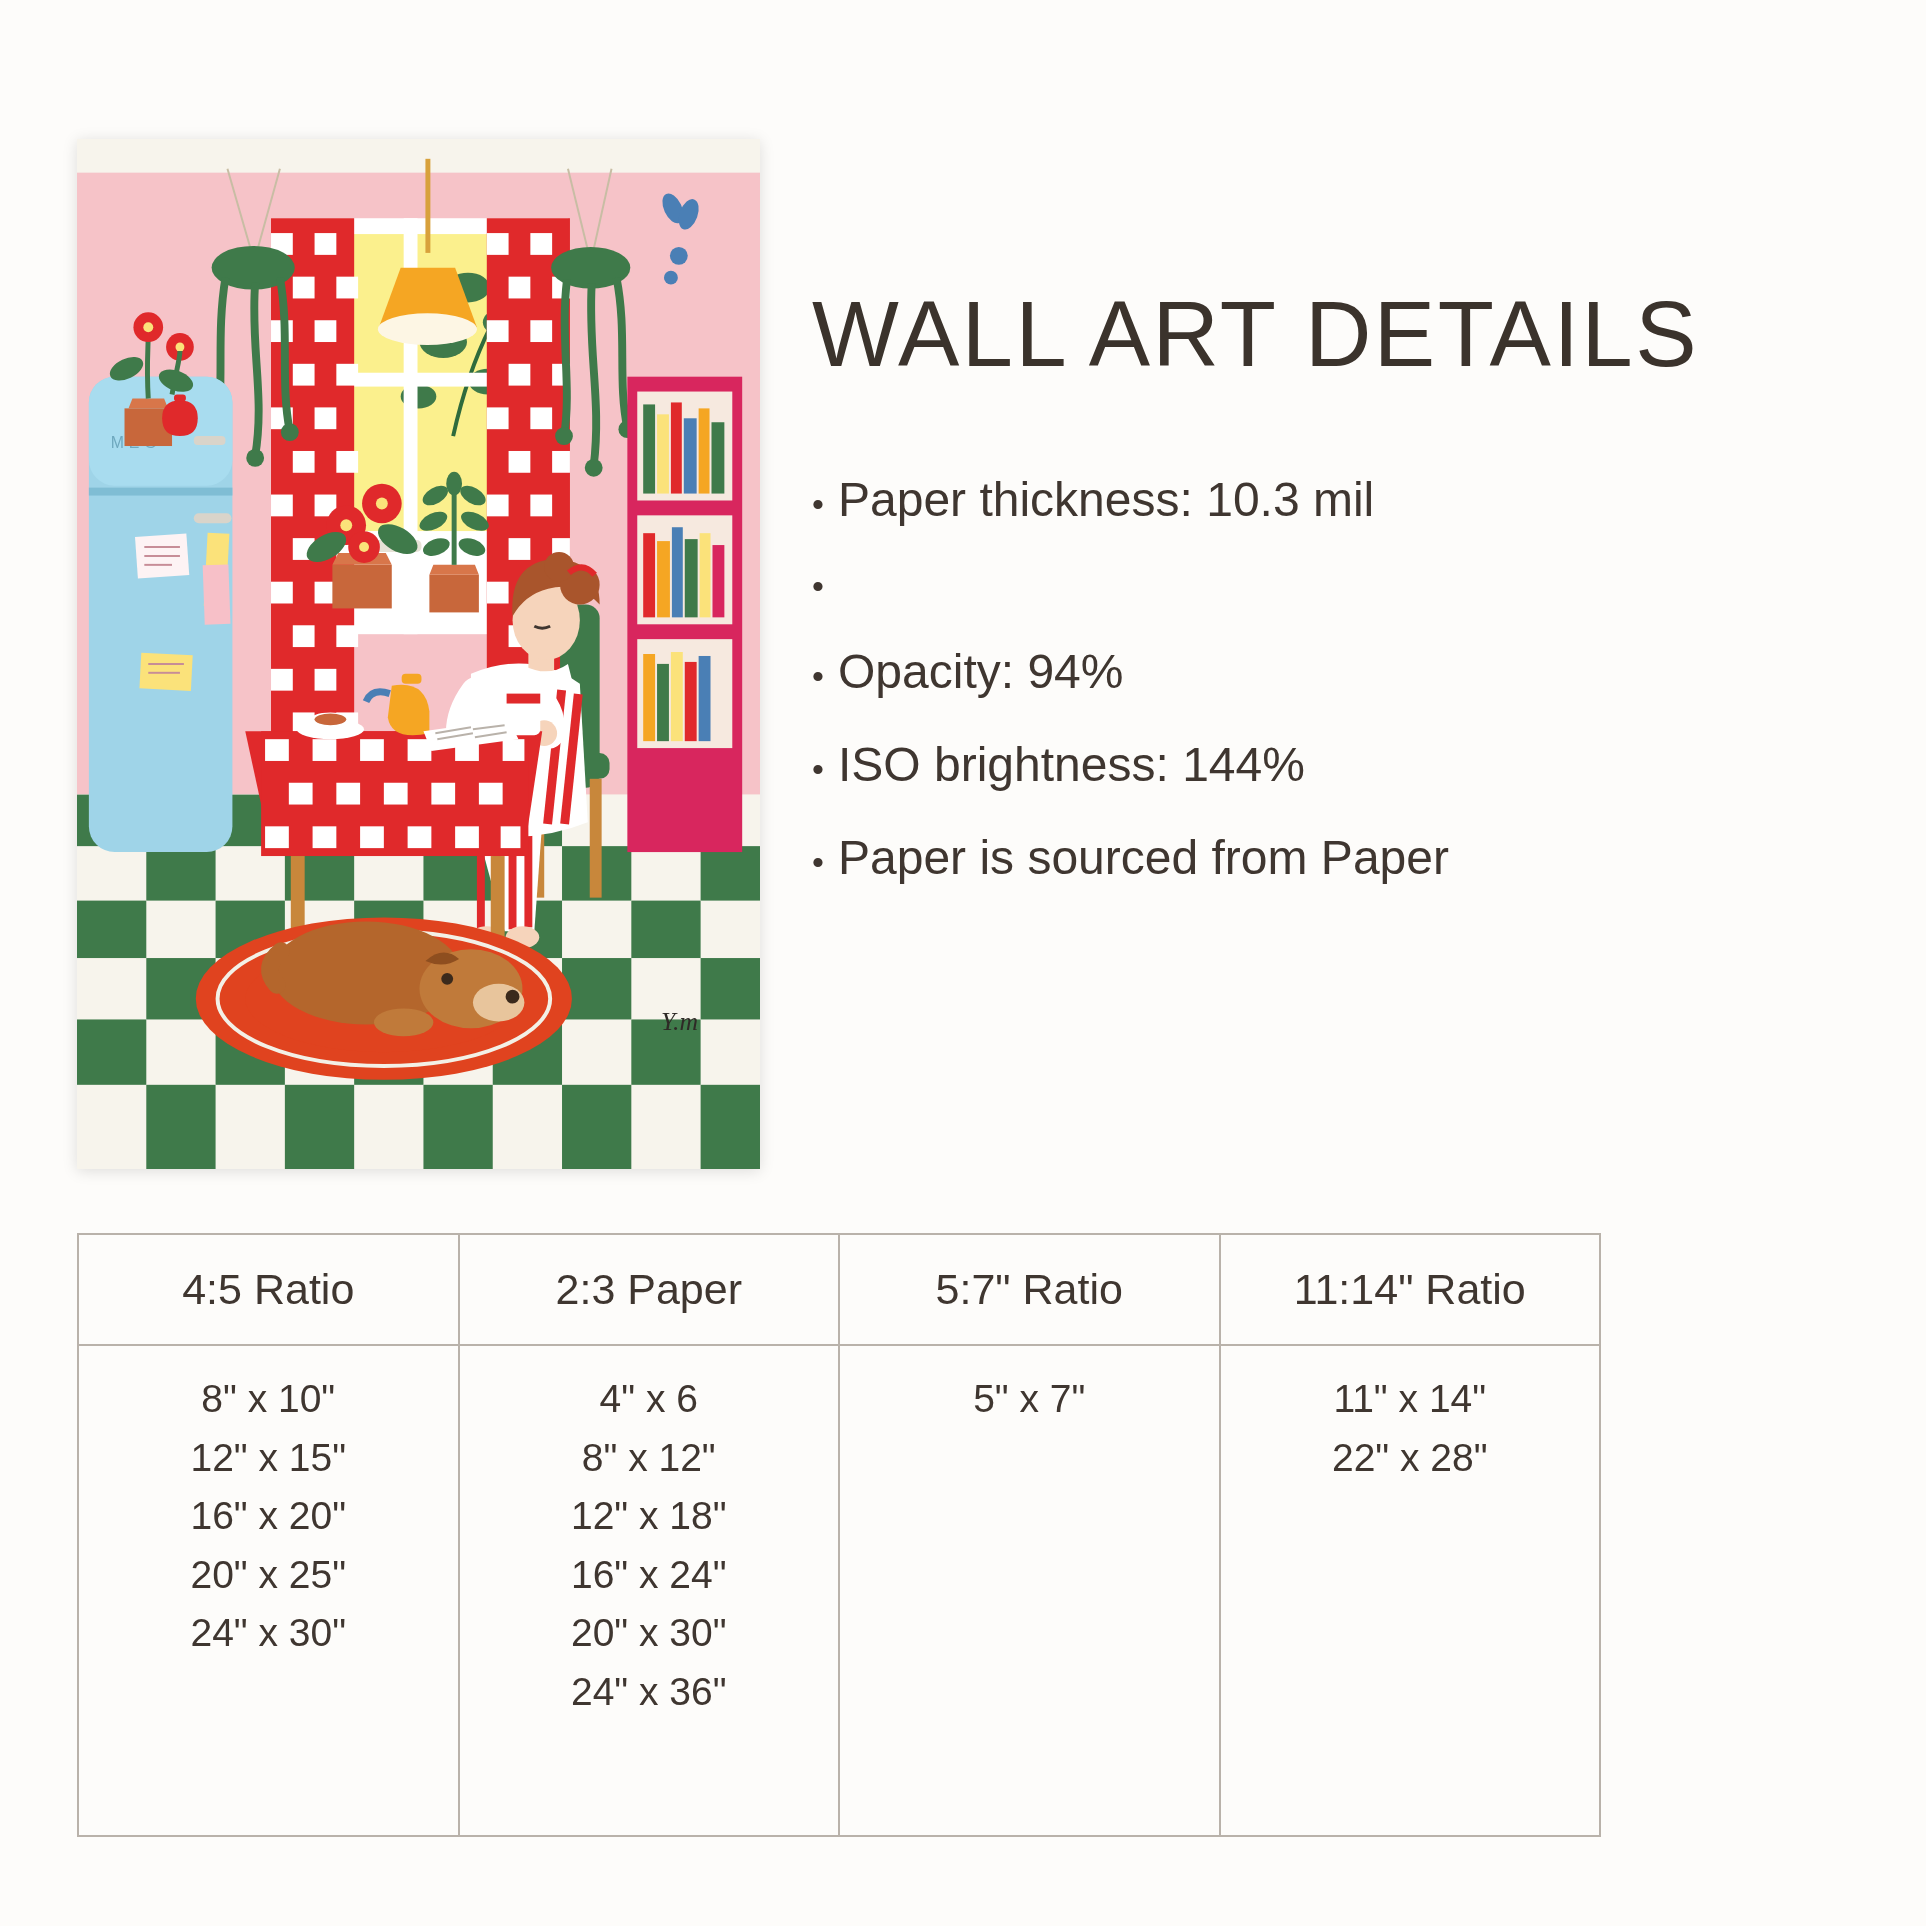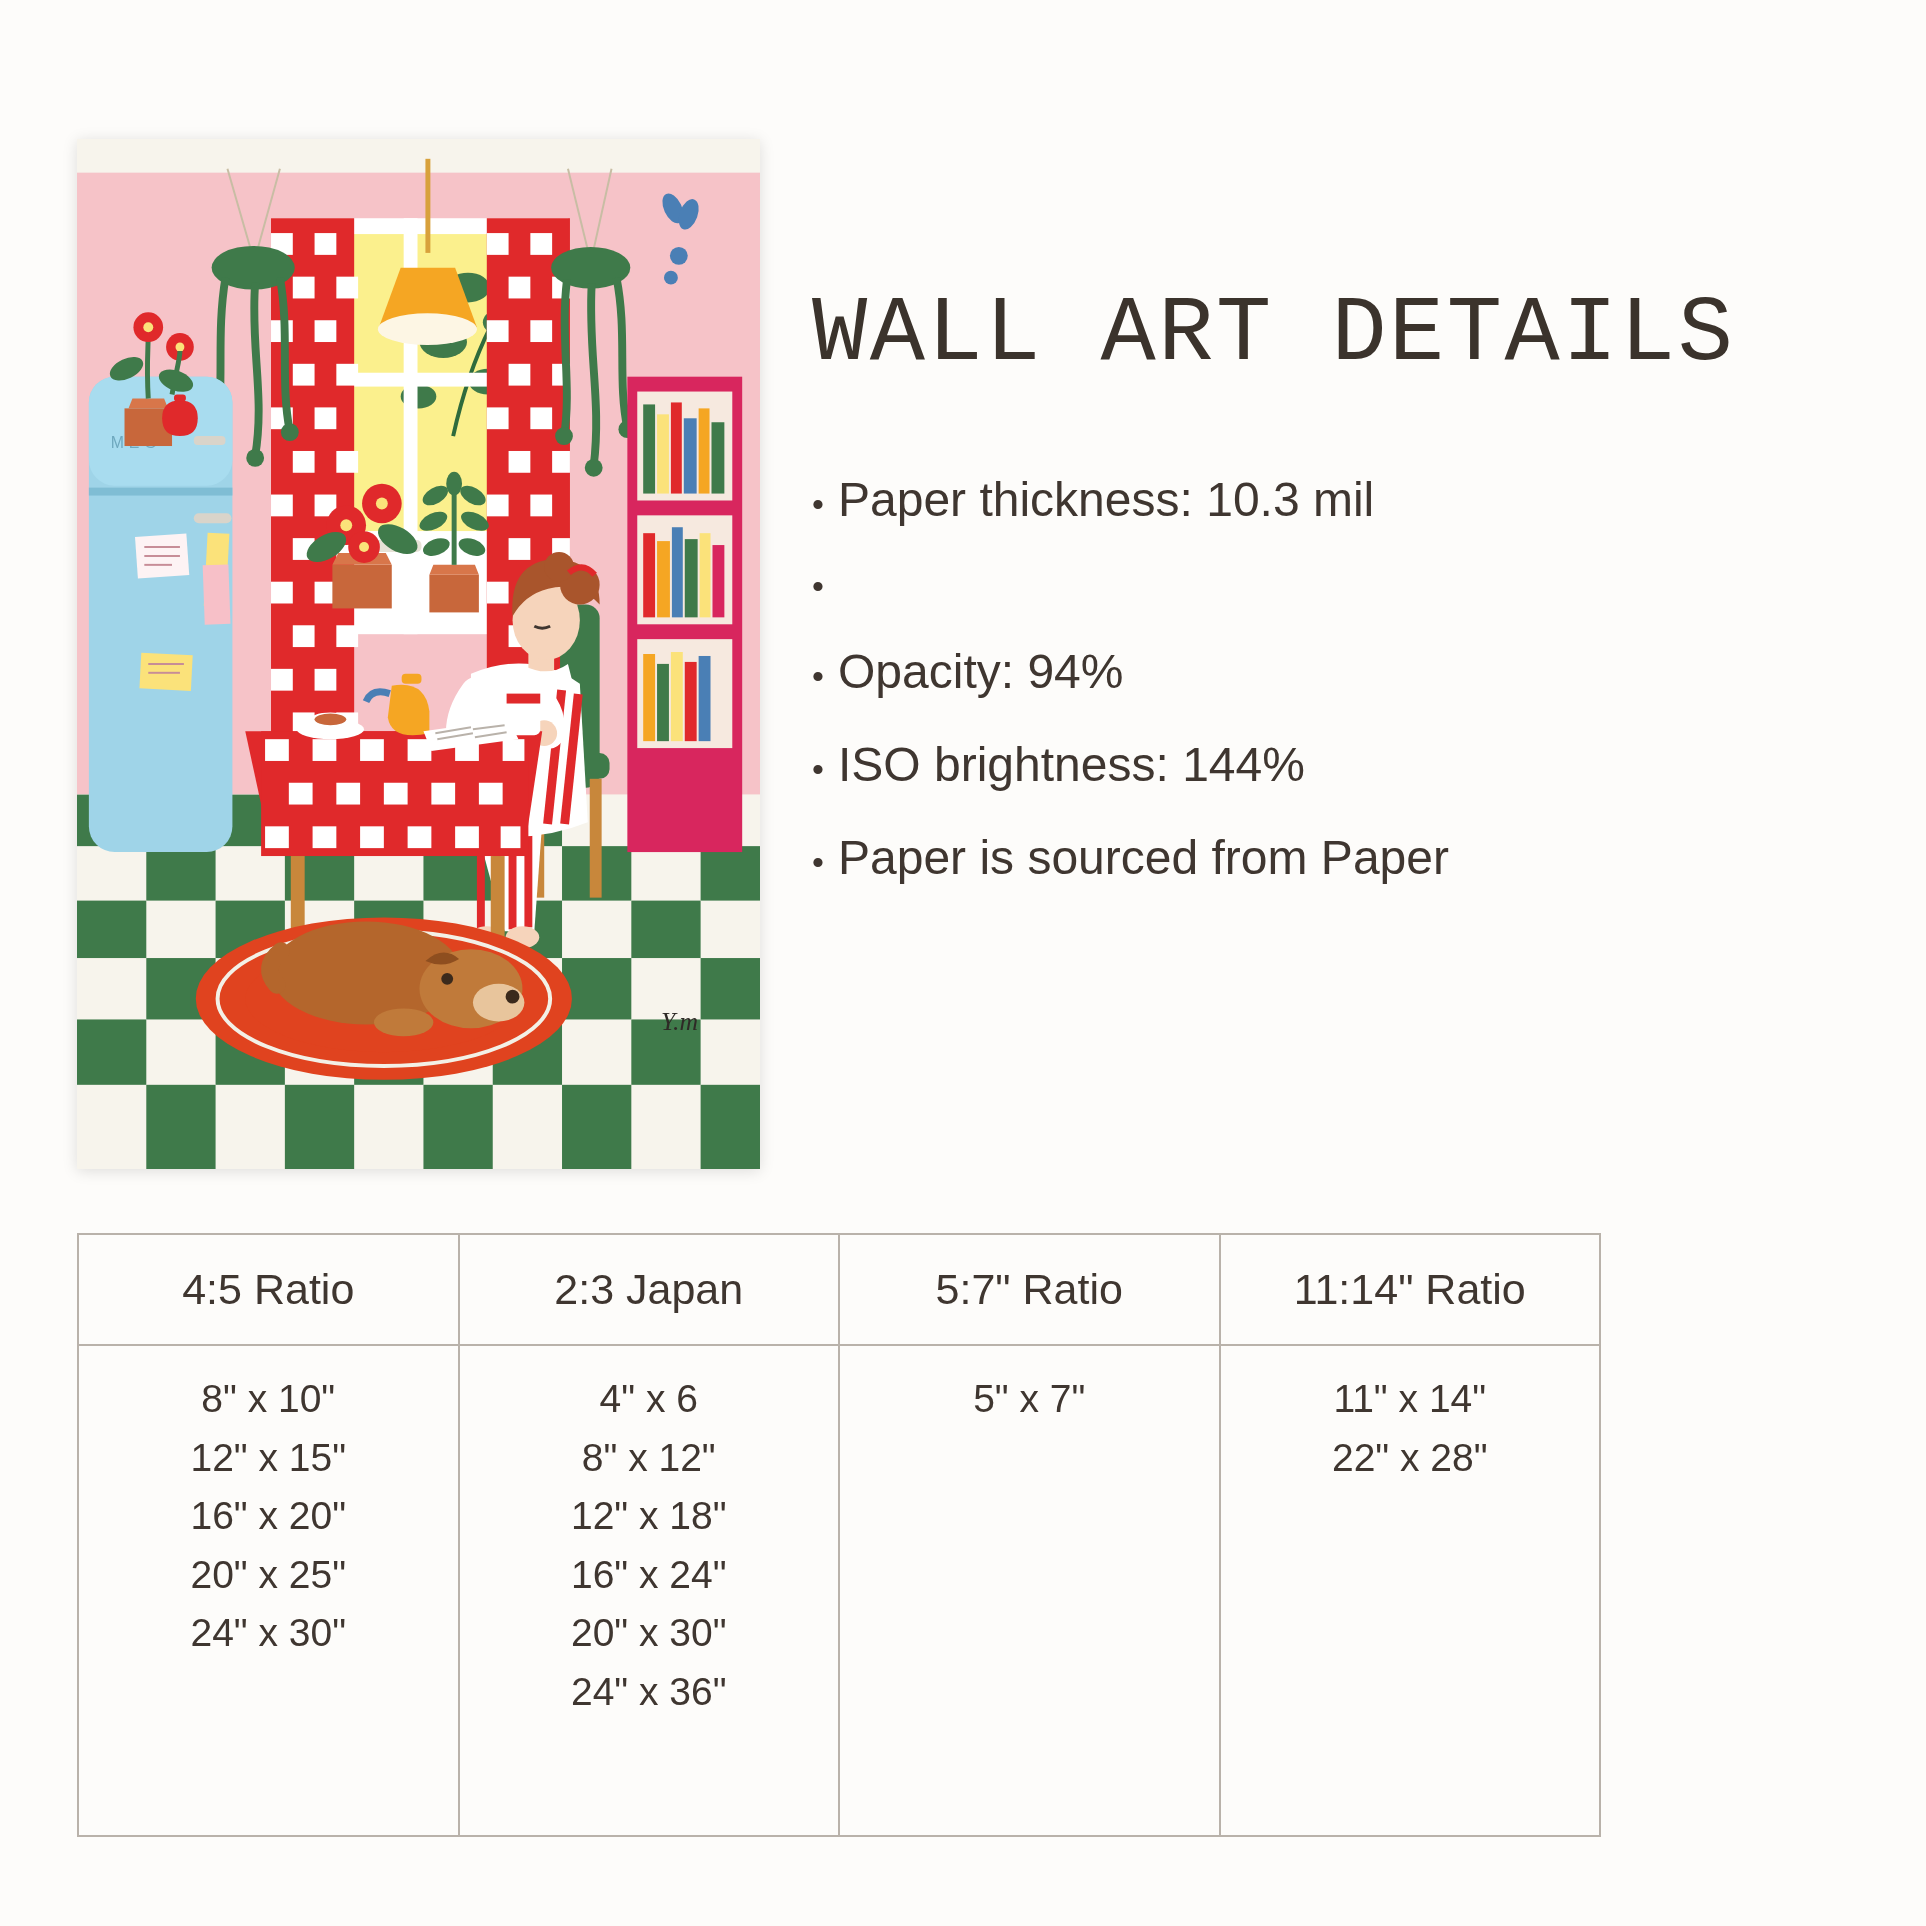--- a/index.html
+++ b/index.html
@@ -21,21 +21,21 @@
   }
   .art{position:absolute;inset:0;}
   .art svg{display:block;width:100%;height:100%;}
 
   
   .details{
     position:absolute;left:812px;top:282px;width:1049px;
   }
   .details h1{
     margin:0 0 89px 0;
-    font-family:Liberation Mono, monospace;
+    font-family:Liberation Sans, sans-serif;
     font-weight:400;
     font-size:92px;
     letter-spacing:2.5px;
     color:#3b332c;
     white-space:nowrap;
   }
   .bullets{list-style:none;margin:0;padding:0;}
   .bullets li{
     display:flex;align-items:baseline;
     font-size:48px;
@@ -466,21 +466,21 @@
         <div class="size">8" x 10"</div>
         <div class="size">12" x 15"</div>
         <div class="size">16" x 20"</div>
         <div class="size">20" x 25"</div>
         <div class="size">24" x 30"</div>
       </div>
     </div>
 
 
     <div class="col">
-      <div class="head">2:3 Japan</div>
+      <div class="head">2:3 Paper</div>
       <div class="body">
         <div class="size">4" x 6</div>
         <div class="size">8" x 12"</div>
         <div class="size">12" x 18"</div>
         <div class="size">16" x 24"</div>
         <div class="size">20" x 30"</div>
         <div class="size">24" x 36"</div>
       </div>
     </div>
 

